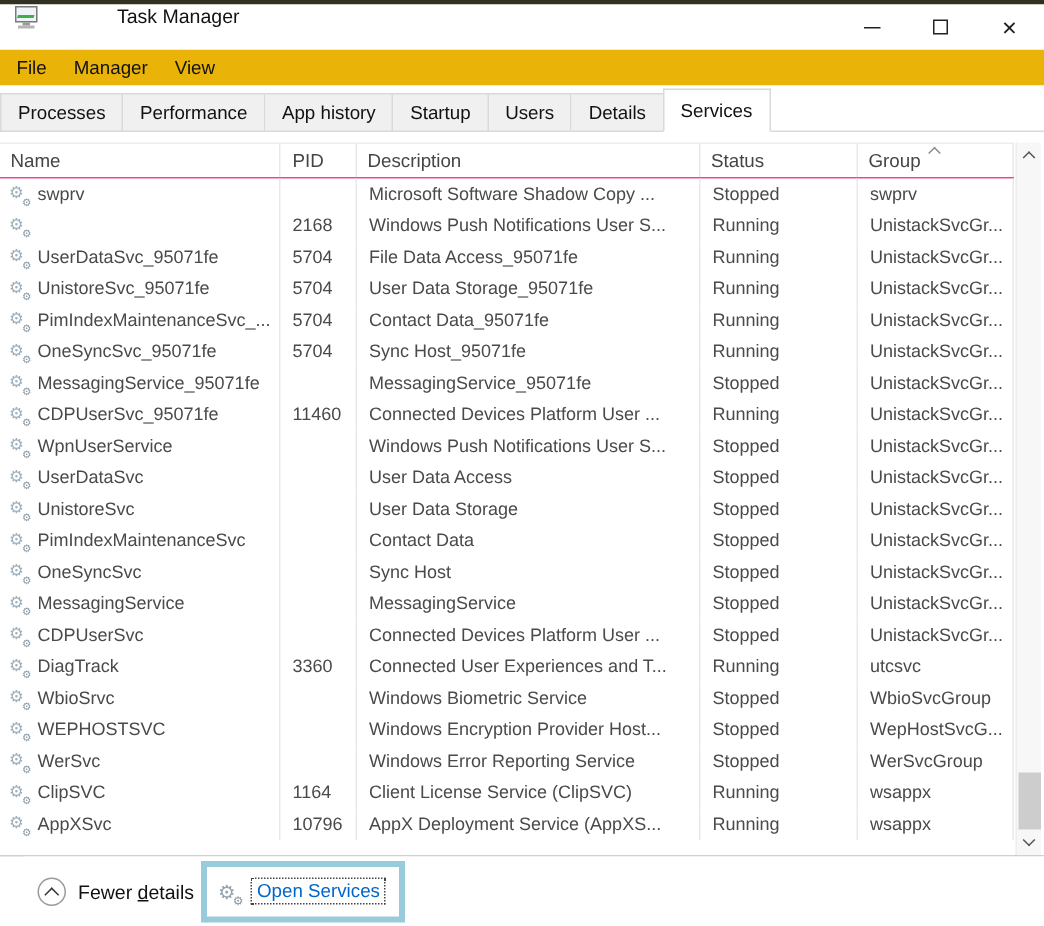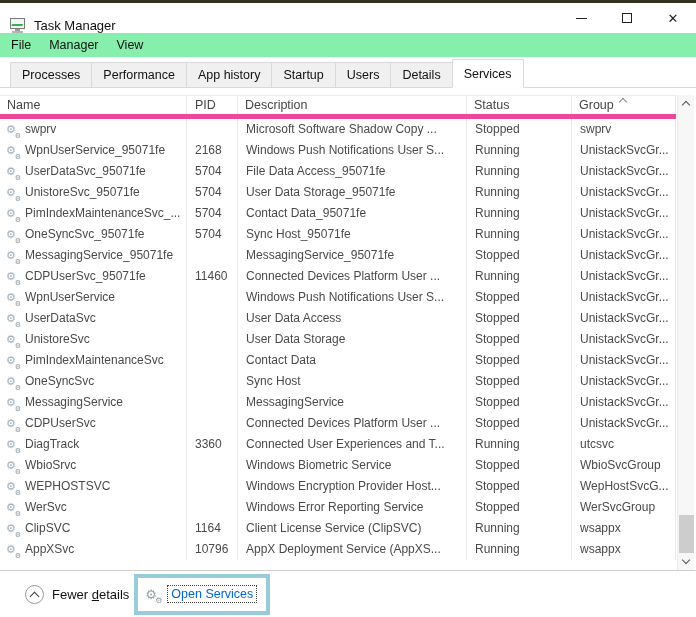--- a/index.html
+++ b/index.html
@@ -7,65 +7,65 @@
   body {
     font-family:"Liberation Sans", sans-serif;
     width:696px; height:617px;
     position:relative;
     overflow:hidden;
     color:#1a1a1a;
   }
   .top-strip { height:3px; background:#32301f; width:100%; }
 
   
-  .titlebar { height:30px; display:flex; align-items:flex-end; background:#fff; position:relative; }
+  .titlebar { height:30px; display:flex; align-items:flex-start; background:#fff; position:relative;gap:44px; }
   .app-icon { width:16px; height:16px; margin-left:10px; margin-right:8px; position:relative; }
   .app-icon .screen {
     position:absolute; left:0; top:1px; width:15px; height:11px;
     border:1px solid #7a7a7a; background:#eef4f8;
   }
   .app-icon .wave {
     position:absolute; left:2px; top:5px; width:11px; height:4px;
     border-bottom:2px solid #3fae49; transform:skewX(-18deg);
   }
   .app-icon .stand { position:absolute; left:5px; top:12px; width:5px; height:2px; background:#9a9a9a; }
   .app-icon .base  { position:absolute; left:2px; top:14px; width:11px; height:2px; background:#b5b5b5; }
   .title-text { font-size:13px; color:#111; }
   .win-controls { position:absolute; right:0; top:0; height:30px; display:flex; }
   .win-btn { width:46px; height:30px; display:flex; align-items:center; justify-content:center; color:#222; }
   .glyph-min { width:11px; height:1px; background:#222; display:block; }
   .glyph-max { width:10px; height:10px; border:1px solid #222; display:block; }
   .glyph-close { font-size:13px; line-height:1; }
 
   
-  .menubar { height:24px; display:flex; align-items:center; padding-left:2px; background:#86efac; }
+  .menubar { height:24px; display:flex; align-items:center; padding-left:2px; background:#eab308; }
   .menu-item { font-size:12.5px; padding:3px 9px; color:#111; }
 
   
   .tabbar { height:31px; position:relative; padding-left:2px; background:#fff; }
   .tabbar::after {
     content:""; position:absolute; left:0; right:0; bottom:0; height:1px; background:#d9d9d9;
   }
-  .tabs { position:absolute; bottom:0; left:10px; display:flex; align-items:flex-end; z-index:2; }
+  .tabs { position:absolute; bottom:0; left:0; display:flex; align-items:flex-end; z-index:2; }
   .tab {
     font-size:12.5px; background:#f0f0f0; border:1px solid #d9d9d9; border-left-width:0;
     padding:5px 11px 5px 11px; height:26px; white-space:nowrap; color:#111;
   }
   .tab:first-child { border-left-width:1px; }
   .tab.active {
     background:#fff; border-bottom-color:#fff; height:29px; padding-top:7px;
     border-left-width:1px; margin-left:-1px; position:relative; z-index:3;
   }
 
   .gap-row { height:7px; background:#fff; }
 
   
   .table-area { height:475px; position:relative; background:#fff; }
   .grid-row { display:grid; grid-template-columns:187px 51px 229px 105px 104px; width:676px; }
-  .hdr { height:24px; border-top:1px solid #ececec; border-bottom:5px solid #ec4899; }
+  .hdr { height:24px; border-top:1px solid #ececec; border-bottom:1px solid #ec4899; }
   .hdr .hcell {
     font-size:12.5px; color:#454545; display:flex; align-items:center;
     padding-left:7px; border-right:1px solid #e9e9e9; position:relative; height:100%;
     white-space:nowrap; overflow:hidden;
   }
   .hdr .hcell.pid { padding-left:8px; }
   .sort-ind {
     position:absolute; top:1px; left:50%; margin-left:-4px;
     width:7px; height:7px; pointer-events:none;
   }
@@ -195,21 +195,20 @@
         <div class="cell">Microsoft Software Shadow Copy ...</div>
         <div class="cell">Stopped</div>
         <div class="cell">swprv</div>
       </div>
       <div class="grid-row srow">
         <div class="cell namec">
           <span class="gear">
             <span class="g1">⚙</span>
             <span class="g2">⚙</span>
           </span>
-          <span>WpnUserService_95071fe</span>
         </div>
         <div class="cell">2168</div>
         <div class="cell">Windows Push Notifications User S...</div>
         <div class="cell">Running</div>
         <div class="cell">UnistackSvcGr...</div>
       </div>
       <div class="grid-row srow">
         <div class="cell namec">
           <span class="gear">
             <span class="g1">⚙</span>

